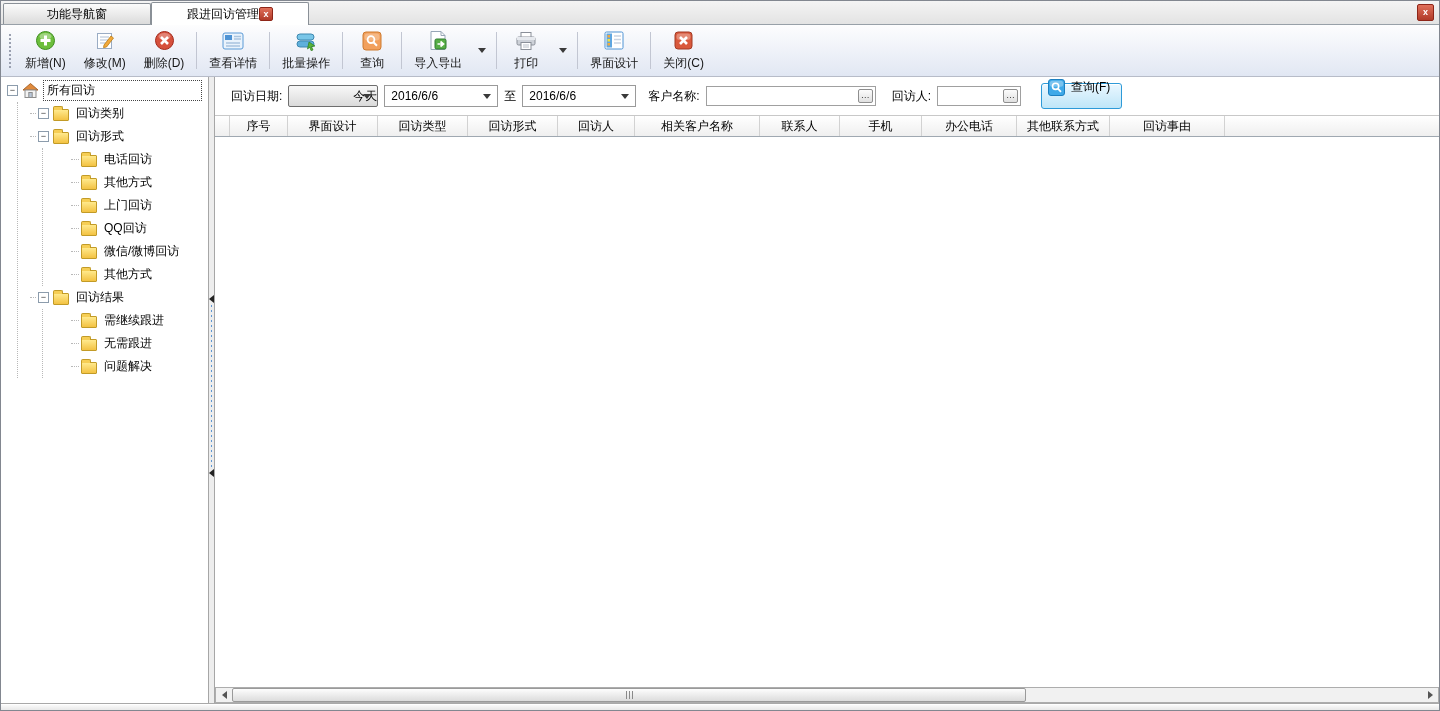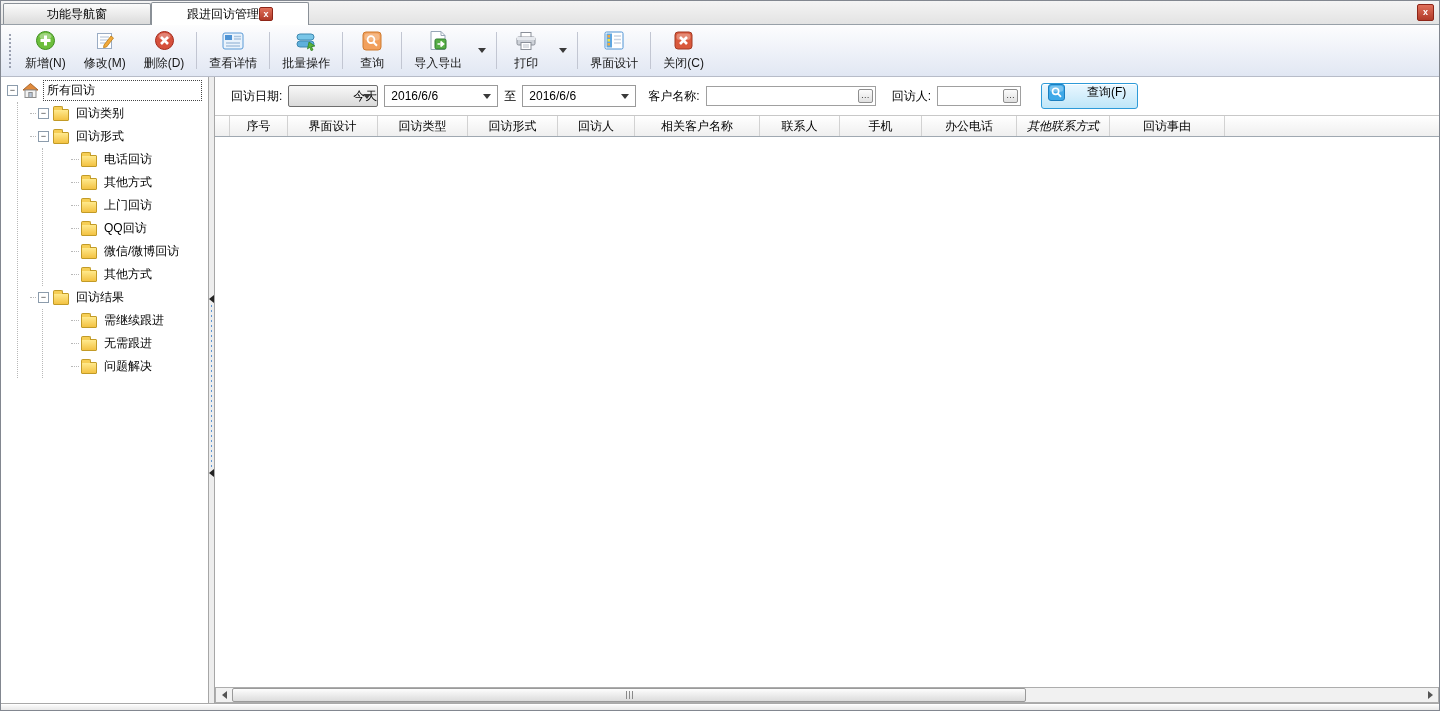--- a/index.html
+++ b/index.html
@@ -76,23 +76,23 @@
   .combo.preset { width:90px; background:linear-gradient(#F8F8F8,#DADADA); border-color:#6E6E6E;
                   border-radius:2px; justify-content:flex-end; }
   .combo.date { width:114px; padding-left:6px; }
   .combo .tri-down { position:absolute; right:6px; top:8px; }
   .inputwrap { height:20px; border:1px solid #A0A0A0; background:#fff; display:flex; align-items:center; }
   .inputwrap input { border:none; outline:none; flex:1; min-width:0; height:100%; padding:0 3px;
                      font:12px "Liberation Sans","DejaVu Sans",sans-serif; }
   .ellipsis-btn { width:15px; height:14px; margin-right:2px; border:1px solid #8E8E8E; border-radius:2px;
                   background:linear-gradient(#FCFCFC,#E0E0E0); font-size:9px; line-height:11px;
                   text-align:center; color:#333; flex:none; }
-  .query-btn { height:26px; margin-left:14px; padding:0 11px 0 6px; border:1px solid #2D9AD8; border-radius:3px;
+  .query-btn { height:26px; margin-left:14px; padding:0 11px 12px 6px; border:1px solid #2D9AD8; border-radius:3px;
                background:linear-gradient(#EAF7FF,#BFE6F8); box-shadow:inset 0 1px 0 #fff;
-               display:flex; align-items:flex-start; gap:22px; cursor:default; }
+               display:flex; align-items:flex-end; gap:6px; cursor:default; }
 
   
   .grid-header { height:22px; flex:none; display:flex; background:linear-gradient(#FFFFFF,#EFEFEF);
                  border-top:1px solid #C8C8C8; border-bottom:1px solid #9FA8B1; }
   .hcell { display:flex; align-items:center; justify-content:center; border-right:1px solid #D2D2D2;
            white-space:nowrap; overflow:hidden; flex:none; }
   .hcell.last { flex:1; border-right:none; }
   .grid-body { flex:1; background:#fff; }
 
   
@@ -400,21 +400,21 @@
         <div class="hcell" style="width:15px;"></div>
         <div class="hcell" style="width:58px;">序号</div>
         <div class="hcell" style="width:90px;">界面设计</div>
         <div class="hcell" style="width:90px;">回访类型</div>
         <div class="hcell" style="width:90px;">回访形式</div>
         <div class="hcell" style="width:77px;">回访人</div>
         <div class="hcell" style="width:125px;">相关客户名称</div>
         <div class="hcell" style="width:80px;">联系人</div>
         <div class="hcell" style="width:82px;">手机</div>
         <div class="hcell" style="width:95px;">办公电话</div>
-        <div class="hcell" style="width:93px;font-style:italic;">其他联系方式</div>
+        <div class="hcell" style="width:93px;">其他联系方式</div>
         <div class="hcell" style="width:115px;">回访事由</div>
       </div>
 
       <div class="grid-body"></div>
 
       <div class="hscroll">
         <div class="scrollbtn">
             <span class="tri-left"></span>
           </div>
         <div class="hthumb">

